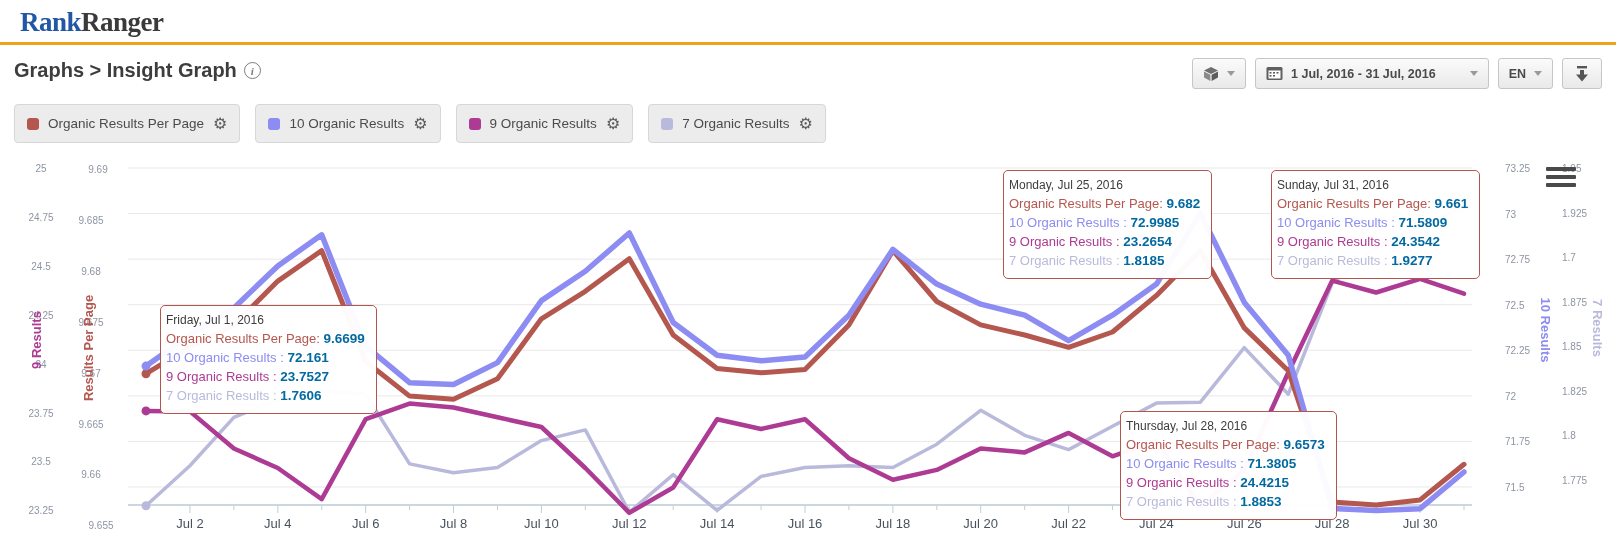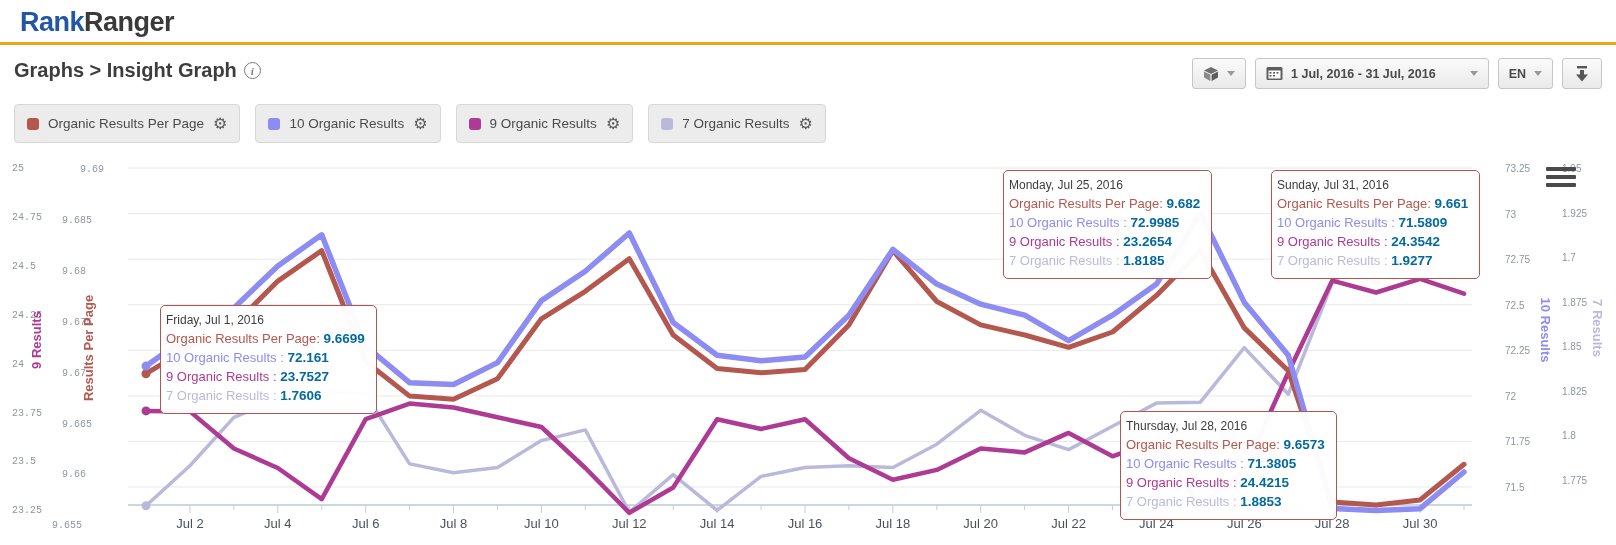--- a/index.html
+++ b/index.html
@@ -2,21 +2,21 @@
 <html><head>
 <meta charset="utf-8">
 <style>
   * { box-sizing: border-box; margin: 0; padding: 0; }
   html,body { width:1616px; height:545px; overflow:hidden; background:#fff;
     font-family:"Liberation Sans", sans-serif; }
   .stage { position:relative; width:1616px; height:545px; background:#fff; }
 
   
   .topbar { position:absolute; left:0; top:0; width:100%; height:42px; background:#fff; }
-  .logo { position:absolute; left:20px; top:7px; font-size:27px; font-weight:bold; letter-spacing:-0.5px; }
+  .logo { position:absolute; left:20px; top:7px; font-size:27px; font-weight:bold; letter-spacing:-0.5px;font-family:Liberation Serif, serif; }
   .logo .p1 { color:#2257a5; }
   .logo .p2 { color:#3a3a3a; }
   .goldline { position:absolute; left:0; top:42px; width:100%; height:3px; background:#efa31d; }
 
   
   .pagetitle { position:absolute; left:14px; top:59px; font-size:20px; font-weight:bold; color:#3d3d3d; display:flex; align-items:center; gap:7px;}
   .info-ic { width:17px; height:17px; border:1.5px solid #7d7d7d; border-radius:50%;
     color:#7d7d7d; font-size:11px; font-weight:bold; display:inline-flex; align-items:center; justify-content:center;
     font-family:"Liberation Serif", serif; font-style:italic; }
 
@@ -34,21 +34,21 @@
   .leg-btn { height:39px; background:#ececec; border:1px solid #d7d7d7; border-radius:4px;
     display:flex; align-items:center; padding:0 12px; gap:9px; cursor:pointer; }
   .leg-swatch { width:12px; height:12px; border-radius:3px; }
   .leg-label { font-size:13.5px; color:#4b4b4b; }
   .gear { font-size:16px; color:#5d5d5d; line-height:1; cursor:pointer; }
 
   
   .chart { position:absolute; left:0; top:150px; width:1616px; height:395px; }
   .chart svg { position:absolute; left:0; top:0; }
   .ytick { position:absolute; font-size:10px; color:#8d95a3; transform:translateY(-50%); white-space:nowrap; }
-  .ytick.r { text-align:left;font-family:Liberation Mono, monospace; }
+  .ytick.r { text-align:center; }
   .xlab { position:absolute; font-size:13px; color:#49525c; transform:translateX(-50%); white-space:nowrap; }
   .axtitle { position:absolute; font-size:13px; font-weight:bold; white-space:nowrap; }
 
   .htip { position:absolute; background:rgba(255,255,255,0.97); border:1.5px solid #b2554f;
     border-radius:5px; padding:7px 11px 8px 5px; white-space:nowrap; z-index:5; }
   .htip .tdate { font-size:12px; color:#3c3c3c; margin-bottom:2px; }
   .htip .trow { font-size:13px; line-height:19px; }
   .htip .trow b { color:#0369a1; font-size:13.5px; }
 
   .burger { position:absolute; left:1546px; top:17px; width:30px; cursor:pointer; }
@@ -189,21 +189,21 @@
         <circle cx="146" cy="505.71502590673566" r="4.5" fill="#b9badb"></circle>
       </svg>
     <div id="labels">
         <div class="ytick r" style="top: 19px; width: 36px; left: 80px;">9.69</div>
         <div class="ytick r" style="top: 69.9px; width: 58px; left: 62px;">9.685</div>
         <div class="ytick r" style="top: 120.8px; width: 58px; left: 62px;">9.68</div>
         <div class="ytick r" style="top: 171.7px; width: 58px; left: 62px;">9.675</div>
         <div class="ytick r" style="top: 222.6px; width: 58px; left: 62px;">9.67</div>
         <div class="ytick r" style="top: 273.5px; width: 58px; left: 62px;">9.665</div>
         <div class="ytick r" style="top: 324.4px; width: 58px; left: 62px;">9.66</div>
-        <div class="ytick r" style="top: 375.3px; width: 58px; left: 52px;">9.655</div>
+        <div class="ytick r" style="top: 375.3px; width: 58px; left: 72px;">9.655</div>
         <div class="axtitle" style="color: rgb(180, 87, 78); left: 88px; top: 198px; transform: translate(-50%, -50%) rotate(-90deg);">Results Per Page</div>
         <div class="ytick" style="top: 18px; left: 1505px;">73.25</div>
         <div class="ytick" style="top: 63.57px; left: 1505px;">73</div>
         <div class="ytick" style="top: 109.14px; left: 1505px;">72.75</div>
         <div class="ytick" style="top: 154.71px; left: 1505px;">72.5</div>
         <div class="ytick" style="top: 200.28px; left: 1505px;">72.25</div>
         <div class="ytick" style="top: 245.85px; left: 1505px;">72</div>
         <div class="ytick" style="top: 291.42px; left: 1505px;">71.75</div>
         <div class="ytick" style="top: 336.99px; left: 1505px;">71.5</div>
         <div class="axtitle" style="color: rgb(140, 140, 242); left: 1545px; top: 180px; transform: translate(-50%, -50%) rotate(90deg);">10 Results</div>

